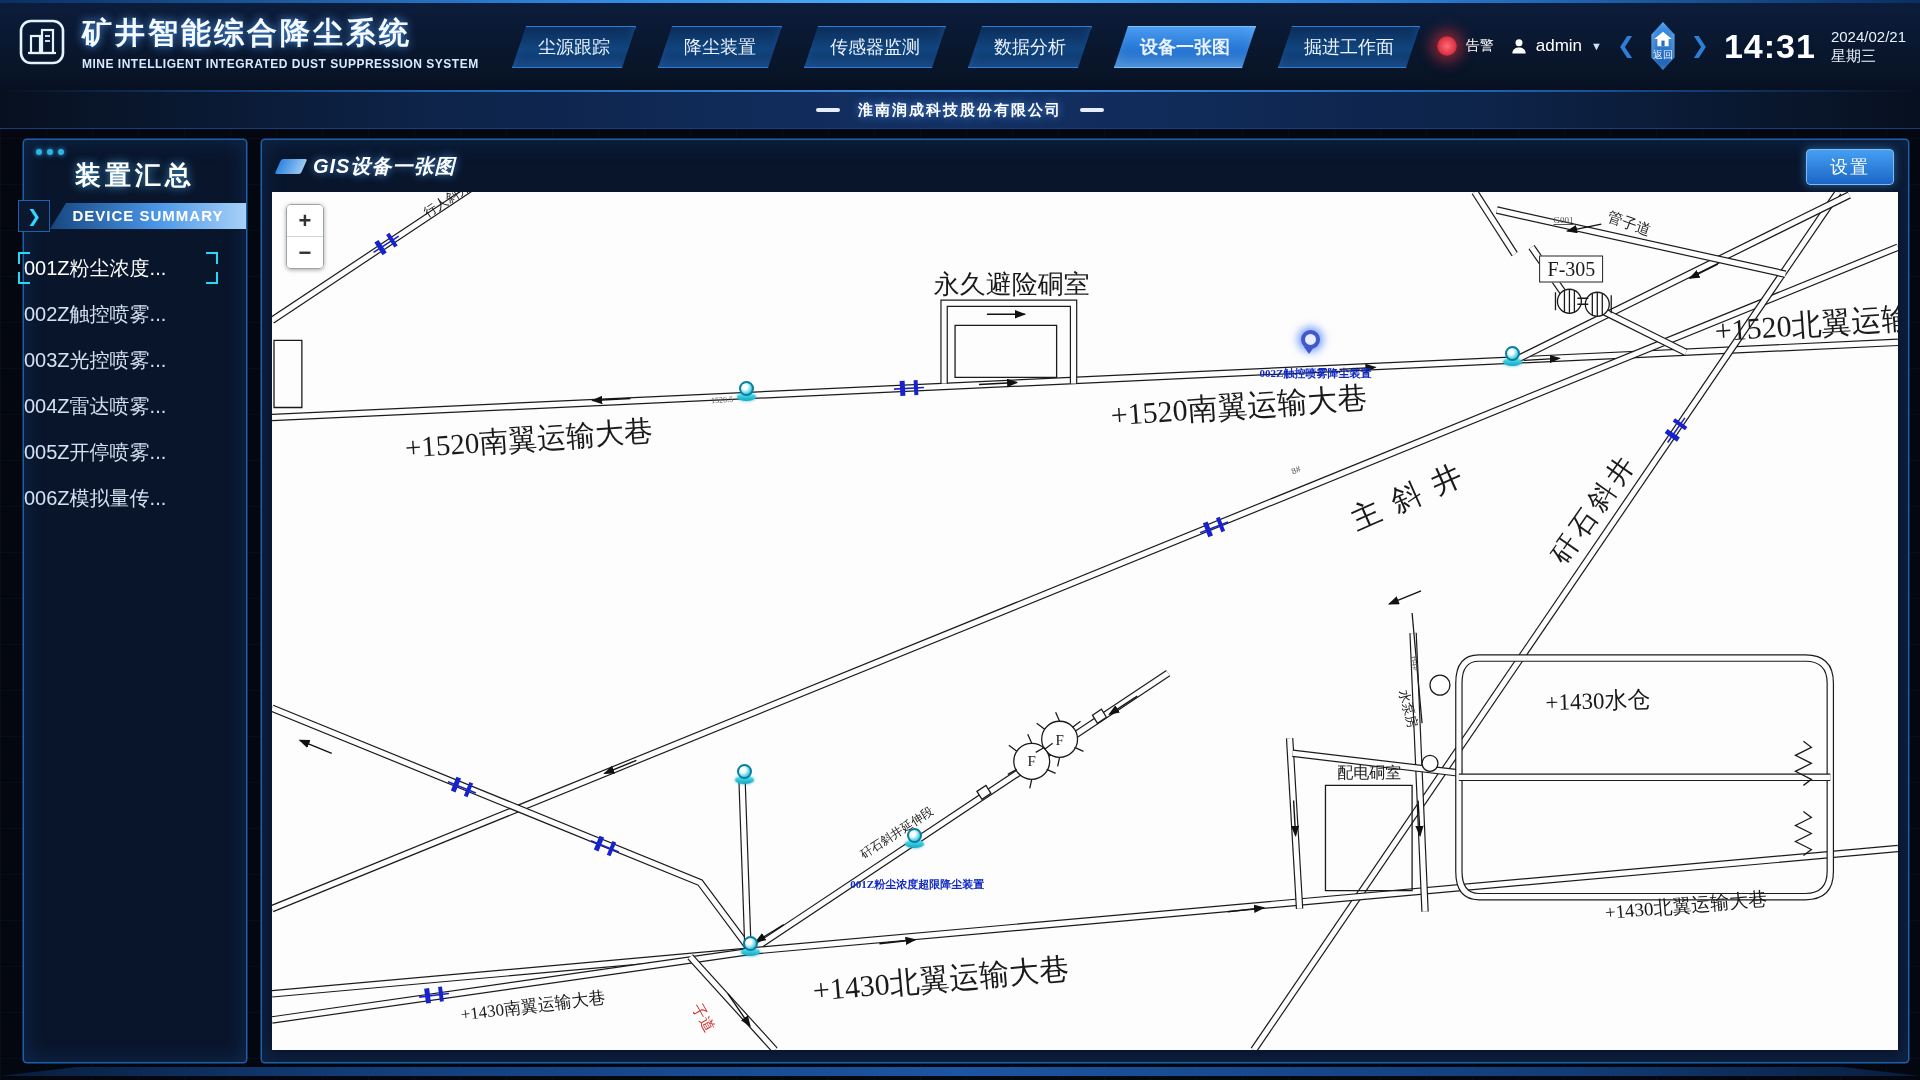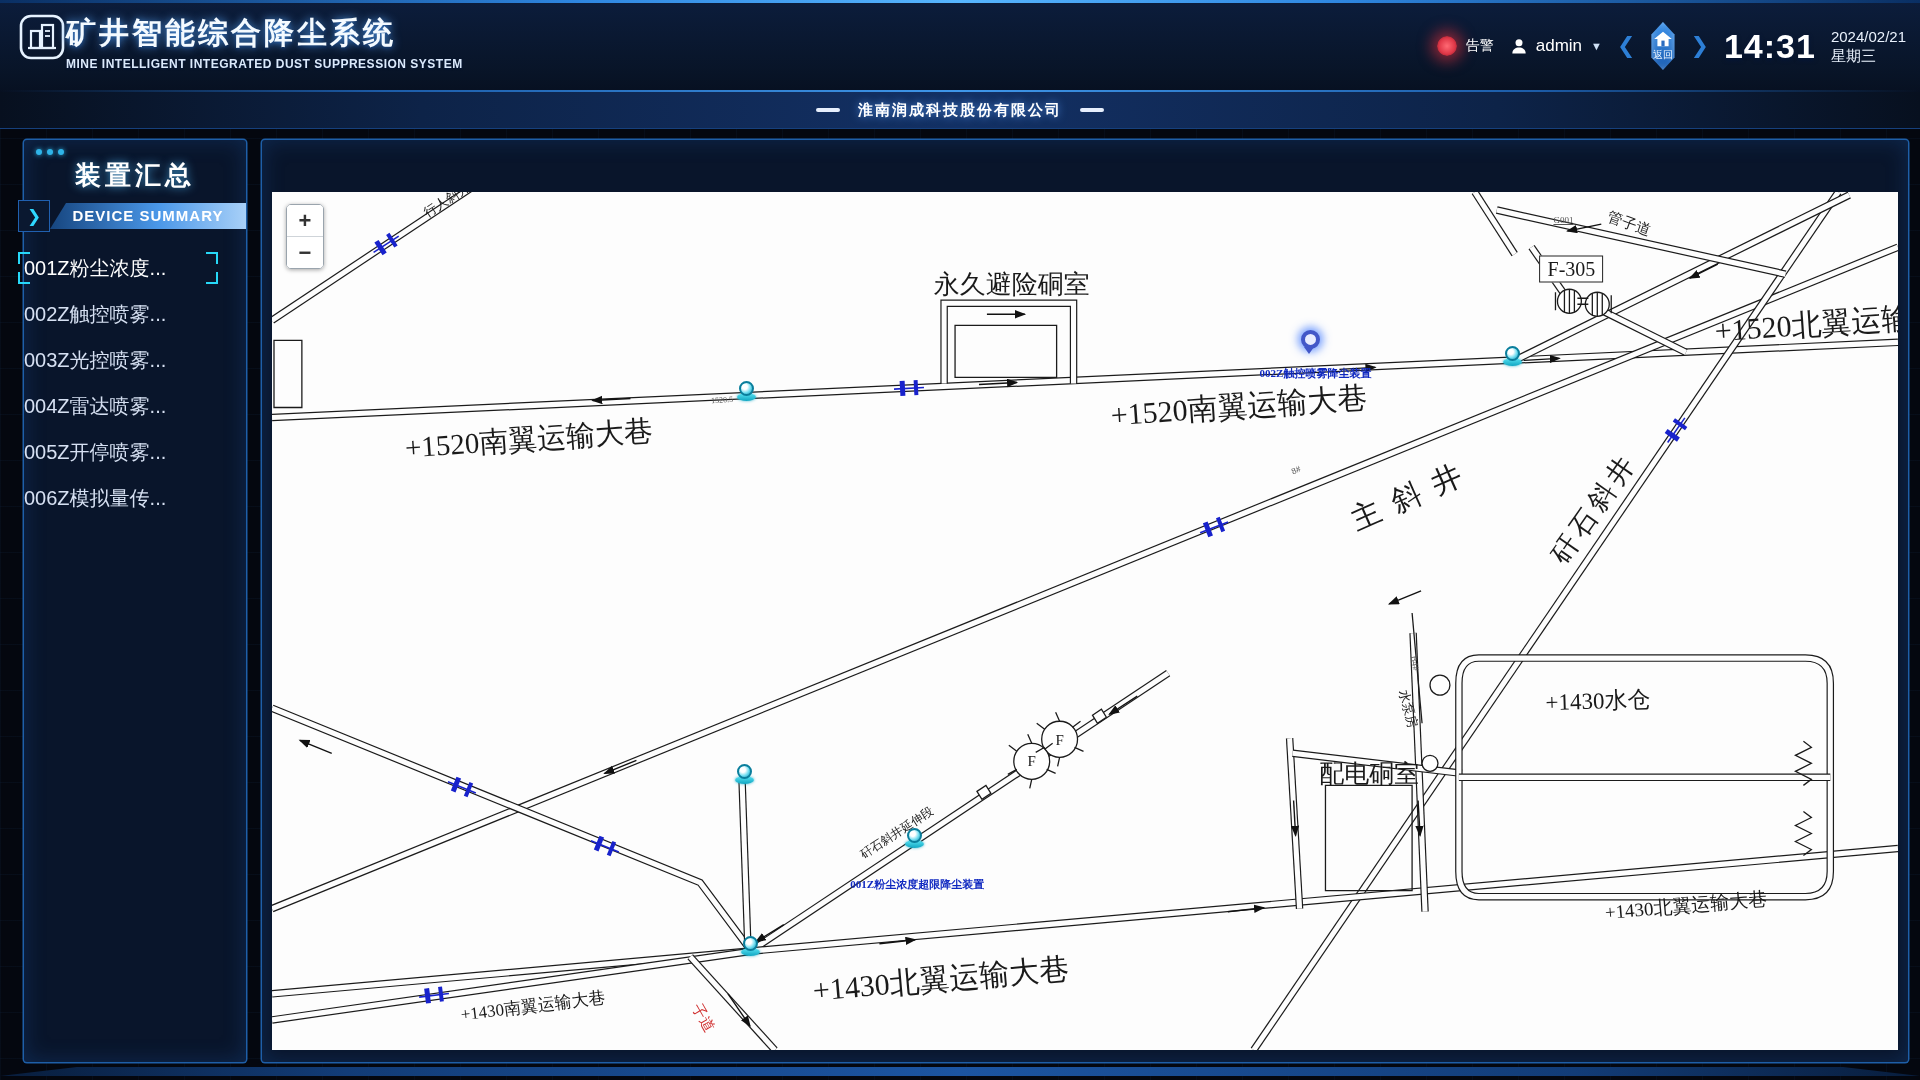--- a/index.html
+++ b/index.html
@@ -7,21 +7,21 @@
   body::before{content:'';position:absolute;inset:0;pointer-events:none;
     background-image:linear-gradient(rgba(40,90,160,.07) 1px,transparent 1px),linear-gradient(90deg,rgba(40,90,160,.07) 1px,transparent 1px);
     background-size:46px 46px;}
   
   .header{position:absolute;left:0;top:0;width:1920px;height:92px;
     background:linear-gradient(180deg,#0c1d3c 0%,#081427 80%,#071021 100%);}
   .header::before{content:'';position:absolute;left:0;top:0;right:0;height:3px;
     background:linear-gradient(90deg,#0a2f63,#2e86e0 30%,#57b6ff 50%,#2e86e0 70%,#0a2f63);}
   .header::after{content:'';position:absolute;left:0;bottom:0;right:0;height:2px;
     background:linear-gradient(90deg,transparent,#1c5ca8 20%,#3f97ea 50%,#1c5ca8 80%,transparent);}
-  .logo-wrap{position:absolute;left:18px;top:13px;display:flex;align-items:flex-start;gap:0;}
+  .logo-wrap{position:absolute;left:18px;top:13px;display:flex;align-items:center;gap:16px;}
   .logo-box{width:48px;height:48px;}
   .title-col{display:flex;flex-direction:column;}
   .app-title{font-size:30px;font-weight:bold;letter-spacing:3px;color:#f4faff;
     text-shadow:0 0 10px rgba(90,170,255,.9),0 2px 3px rgba(0,30,80,.8);}
   .app-sub{font-size:12px;letter-spacing:.5px;color:#dbe9fb;margin-top:3px;font-weight:bold;
     text-shadow:0 1px 2px rgba(0,20,60,.9);}
   .main-nav{position:absolute;left:512px;top:26px;display:flex;gap:22px;}
   .nav-btn{height:42px;line-height:42px;padding:0 26px;font-size:18px;color:#eaf3ff;cursor:pointer;
     background:linear-gradient(180deg,#0c2c58 0%,#11457f 55%,#0c2c58 100%);
     clip-path:polygon(14px 0,100% 0,calc(100% - 14px) 100%,0 100%);
@@ -129,20 +129,28 @@
       <line x1="10" y1="35" x2="38" y2="35" stroke="#e6f2ff" stroke-width="2.2"></line>
       <line x1="27" y1="18" x2="32" y2="18" stroke="#e6f2ff" stroke-width="1.8"></line>
       <line x1="27" y1="23" x2="32" y2="23" stroke="#e6f2ff" stroke-width="1.8"></line>
     </svg>
     <div class="title-col">
       <div class="app-title">矿井智能综合降尘系统</div>
       <div class="app-sub">MINE INTELLIGENT INTEGRATED DUST SUPPRESSION SYSTEM</div>
     </div>
   </div>
 
+  <nav class="main-nav">
+      <div class="nav-btn">尘源跟踪</div>
+      <div class="nav-btn">降尘装置</div>
+      <div class="nav-btn">传感器监测</div>
+      <div class="nav-btn">数据分析</div>
+      <div class="nav-btn active">设备一张图</div>
+      <div class="nav-btn">掘进工作面</div>
+    </nav>
 
   <div class="right-cluster">
     <div class="alarm">
       <span class="alarm-dot"></span>
       <span class="alarm-label">告警</span>
     </div>
     <div class="user">
       <svg width="20" height="20" viewBox="0 0 24 24">
         <circle cx="12" cy="8" r="4.2" fill="#fff"></circle>
         <path d="M4 21c0-5 4-7.2 8-7.2s8 2.2 8 7.2z" fill="#fff"></path>
@@ -188,20 +196,27 @@
       <div class="s-item sel"><i class="ctl"></i><i class="ctr"></i><i class="cbl"></i><i class="cbr"></i><span>001Z粉尘浓度...</span></div>
       <div class="s-item"><span>002Z触控喷雾...</span></div>
       <div class="s-item"><span>003Z光控喷雾...</span></div>
       <div class="s-item"><span>004Z雷达喷雾...</span></div>
       <div class="s-item"><span>005Z开停喷雾...</span></div>
       <div class="s-item"><span>006Z模拟量传...</span></div>
     </div>
 </aside>
 
 <section class="panel">
+  <div class="panel-head">
+    <div class="panel-title">
+      <span class="flag-icon"></span>
+      <span class="panel-title-text">GIS设备一张图</span>
+    </div>
+    <div class="settings-btn">设置</div>
+  </div>
 
   <div class="map">
     <div class="zoom-ctl">
       <div class="zoom-btn">+</div>
       <div class="zoom-btn">−</div>
     </div>
 
     <svg viewBox="0 0 1633 856" preserveAspectRatio="none">
       <defs>
         <marker id="ah" markerWidth="9" markerHeight="8" refX="7" refY="3" orient="auto">
@@ -310,21 +325,21 @@
       <div class="mlab" style="left: 59.4611%; top: 25%; font-size: 30px; transform: translate(-50%, -50%) rotate(-4deg);">+1520南翼运输大巷</div>
       <div class="mlab" style="left: 94.7949%; top: 15.5374%; font-size: 30px; transform: translate(-50%, -50%) rotate(-4deg);">+1520北翼运输</div>
       <div class="mlab" style="left: 83.466%; top: 3.73832%; font-size: 15px; transform: translate(-50%, -50%) rotate(20deg);">管子道</div>
       <div class="mlab" style="left: 79.4244%; top: 3.27103%; font-size: 9px; color: rgb(85, 85, 85); transform: translate(-50%, -50%) rotate(0deg); text-decoration: underline;">G001</div>
       <div class="mlab" style="left: 70.1776%; top: 35.2804%; font-size: 30px; letter-spacing: 14px; transform: translate(-50%, -50%) rotate(-24deg);">主斜井</div>
       <div class="mlab" style="left: 81.3227%; top: 36.7991%; font-size: 27px; letter-spacing: 5px; transform: translate(-50%, -50%) rotate(-55deg);">矸石斜井</div>
       <div class="mlab" style="left: 10.7777%; top: 0.934579%; font-size: 13px; transform: translate(-50%, -50%) rotate(-33deg);">行人斜井</div>
       <div class="mlab" style="left: 62.9516%; top: 32.3598%; font-size: 9px; color: rgb(85, 85, 85); transform: translate(-50%, -50%) rotate(-24deg);">8#</div>
       <div class="mlab" style="left: 38.4568%; top: 74.7664%; font-size: 12px; transform: translate(-50%, -50%) rotate(-33deg);">矸石斜井延伸段</div>
       <div class="mlab" style="left: 81.5677%; top: 59.3458%; font-size: 23px; transform: translate(-50%, -50%) rotate(-2deg);">+1430水仓</div>
-      <div class="mlab" style="left: 67.4832%; top: 67.757%; font-size: 25px; transform: translate(-50%, -50%) rotate(0deg);">配电硐室</div>
+      <div class="mlab" style="left: 67.4832%; top: 67.757%; font-size: 16px; transform: translate(-50%, -50%) rotate(0deg);">配电硐室</div>
       <div class="mlab" style="left: 69.8714%; top: 60.2804%; font-size: 13px; transform: translate(-50%, -50%) rotate(75deg);">水泵房</div>
       <div class="mlab" style="left: 41.1513%; top: 91.8224%; font-size: 30px; transform: translate(-50%, -50%) rotate(-5deg);">+1430北翼运输大巷</div>
       <div class="mlab" style="left: 86.9565%; top: 83.1776%; font-size: 19px; transform: translate(-50%, -50%) rotate(-5deg);">+1430北翼运输大巷</div>
       <div class="mlab" style="left: 16.0441%; top: 94.8598%; font-size: 17px; transform: translate(-50%, -50%) rotate(-7deg);">+1430南翼运输大巷</div>
       <div class="mlab" style="left: 26.5156%; top: 96.2617%; font-size: 15px; color: rgb(208, 48, 48); transform: translate(-50%, -50%) rotate(60deg);">子道</div>
       <div class="mlab" style="left: 70.3001%; top: 54.9065%; font-size: 9px; color: rgb(85, 85, 85); transform: translate(-50%, -50%) rotate(80deg);">B4#</div>
       <div class="mlab" style="left: 27.6791%; top: 24.2991%; font-size: 8px; color: rgb(85, 85, 85); transform: translate(-50%, -50%) rotate(-4deg);">1520.5</div>
       <div class="mlab mbox" style="left: 79.1794%; top: 8.99533%; font-size: 20px; transform: translate(-50%, -50%) rotate(0deg); margin-left: 12px;">F-305</div>
       <div class="mlab" style="left: 46.7238%; top: 66.3551%; font-size: 15px; transform: translate(-50%, -50%) rotate(0deg);">F</div>
       <div class="mlab" style="left: 48.4385%; top: 63.9019%; font-size: 15px; transform: translate(-50%, -50%) rotate(0deg);">F</div>

